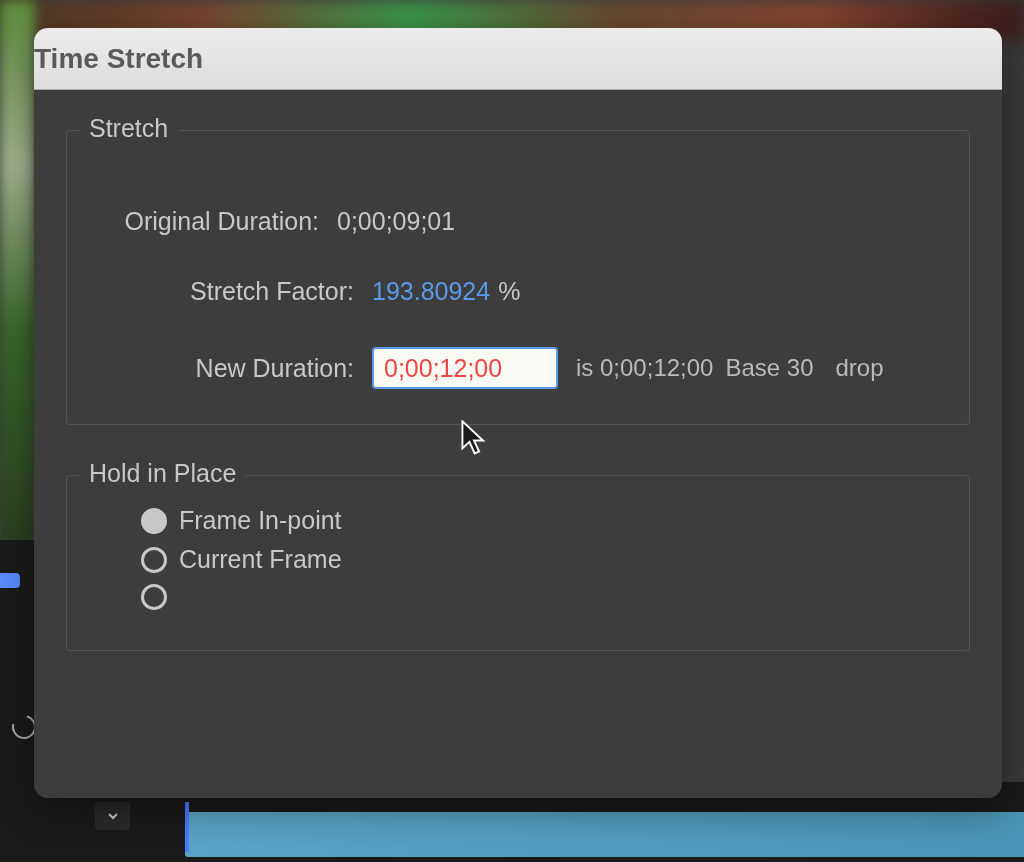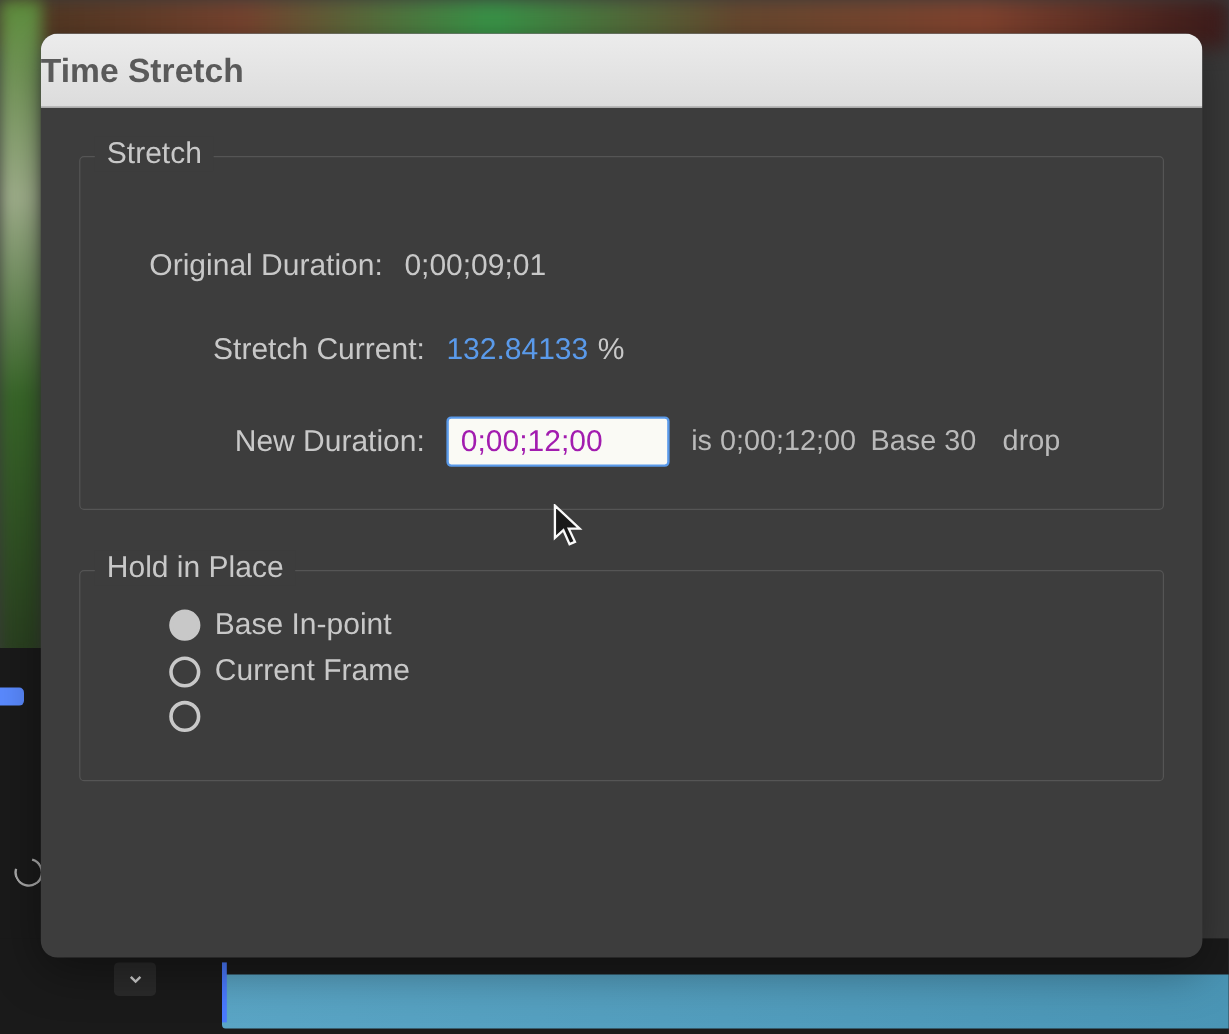--- a/index.html
+++ b/index.html
@@ -202,21 +202,21 @@
     }
 
     .duration-input {
       width: 186px;
       height: 42px;
       background: #fafaf5;
       border: 2.5px solid #5a9aea;
       border-radius: 4px;
       font-size: 25px;
       font-family: inherit;
-      color: #a21caf;
+      color: #ef4444;
       padding: 0 10px;
       outline: none;
     }
 
     .duration-info {
       font-size: 24px;
       color: #bababa;
       margin-left: 18px;
     }
 
@@ -331,41 +331,41 @@
 
     <div class="fieldset">
       <div class="fieldset-legend">Stretch</div>
 
       <div class="row">
         <div class="row-label">Original Duration:</div>
         <div class="row-value">0;00;09;01</div>
       </div>
 
       <div class="row">
-        <div class="row-label" style="width:275px">Stretch Current:</div>
-        <div class="row-value-blue">132.84133</div>
+        <div class="row-label" style="width:275px">Stretch Factor:</div>
+        <div class="row-value-blue">193.80924</div>
         <div class="row-value-percent">%</div>
       </div>
 
       <div class="row">
         <div class="row-label" style="width:275px">New Duration:</div>
         <input type="text" class="duration-input" value="0;00;12;00" style="">
         <span class="duration-info">is 0;00;12;00</span>
         <span class="duration-info duration-info-gap">Base 30</span>
         <span class="duration-info duration-info-gap2">drop</span>
       </div>
     </div>
 
     <div class="fieldset hold-fieldset">
       <div class="fieldset-legend">Hold in Place</div>
 
       <div class="radio-group">
         <div class="radio-row">
           <div class="radio-circle selected"></div>
-          <span class="radio-label">Base In-point</span>
+          <span class="radio-label">Frame In-point</span>
         </div>
         <div class="radio-row">
           <div class="radio-circle"></div>
           <span class="radio-label">Current Frame</span>
         </div>
         <div class="radio-row">
           <div class="radio-circle"></div>
         </div>
       </div>
     </div>

